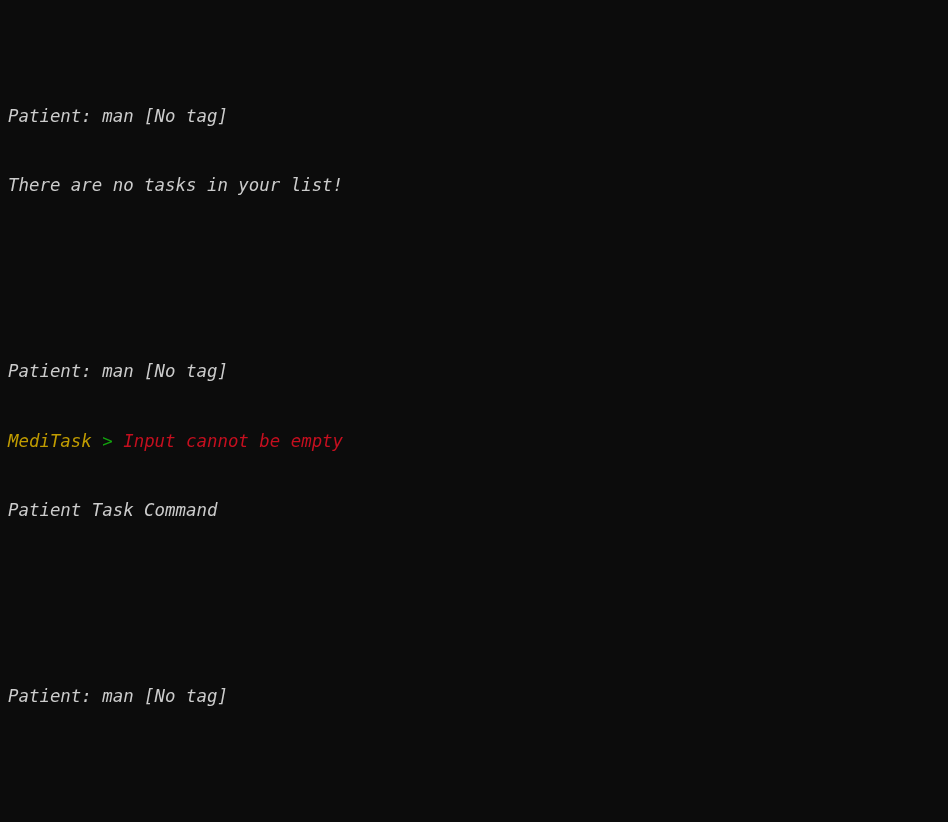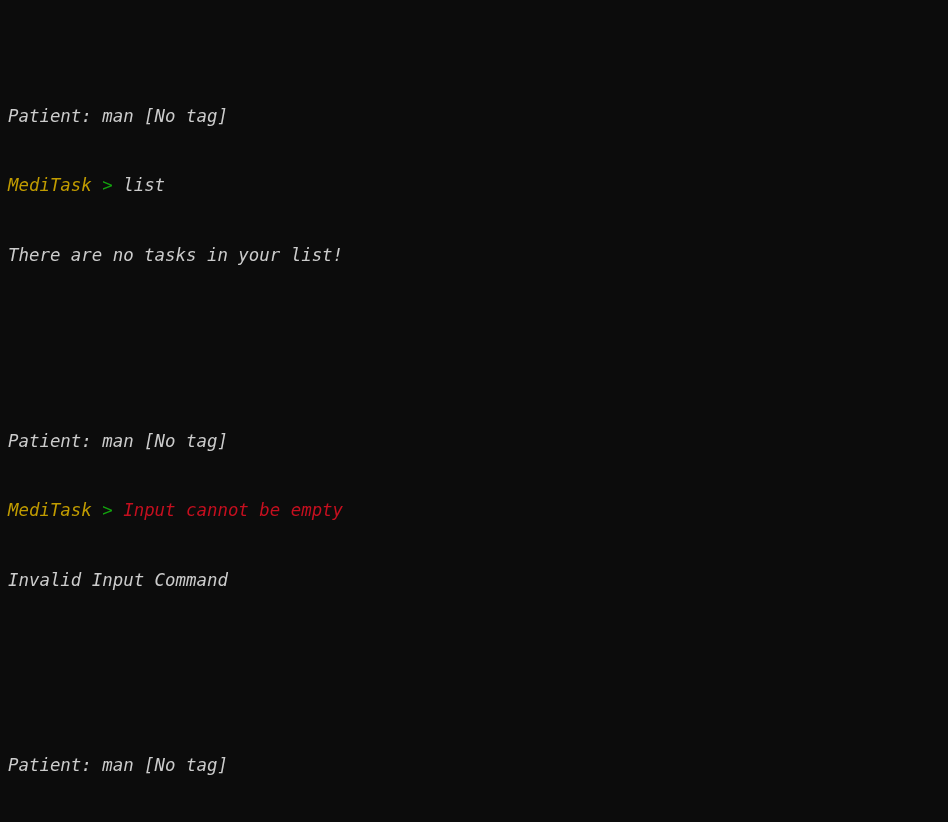--- a/index.html
+++ b/index.html
@@ -40,28 +40,27 @@
   .t-prompt  { color: #13a10e; }
   .t-error   { color: #c50f1f; }
 </style>
 </head>
 <body>
 
 <div id="terminal">
 
   
   <div class="line"><span class="t-default">Patient: man [No tag]</span></div>
-  <div class="line"><span class="t-brand">MediTask</span><span class="t-prompt"> &gt; </span><span class="t-default">list</span></div>
   <div class="line"><span class="t-default">There are no tasks in your list!</span></div>
   <div class="blank"></div>
 
   
   <div class="line"><span class="t-default">Patient: man [No tag]</span></div>
   <div class="line"><span class="t-brand">MediTask</span><span class="t-prompt"> &gt; </span><span class="t-error">Input cannot be empty</span></div>
-  <div class="line"><span class="t-default">Invalid Input Command</span></div>
+  <div class="line"><span class="t-default">Patient Task Command</span></div>
   <div class="blank"></div>
 
   
   <div class="line"><span class="t-default">Patient: man [No tag]</span></div>
   
   
 
   
   
 

